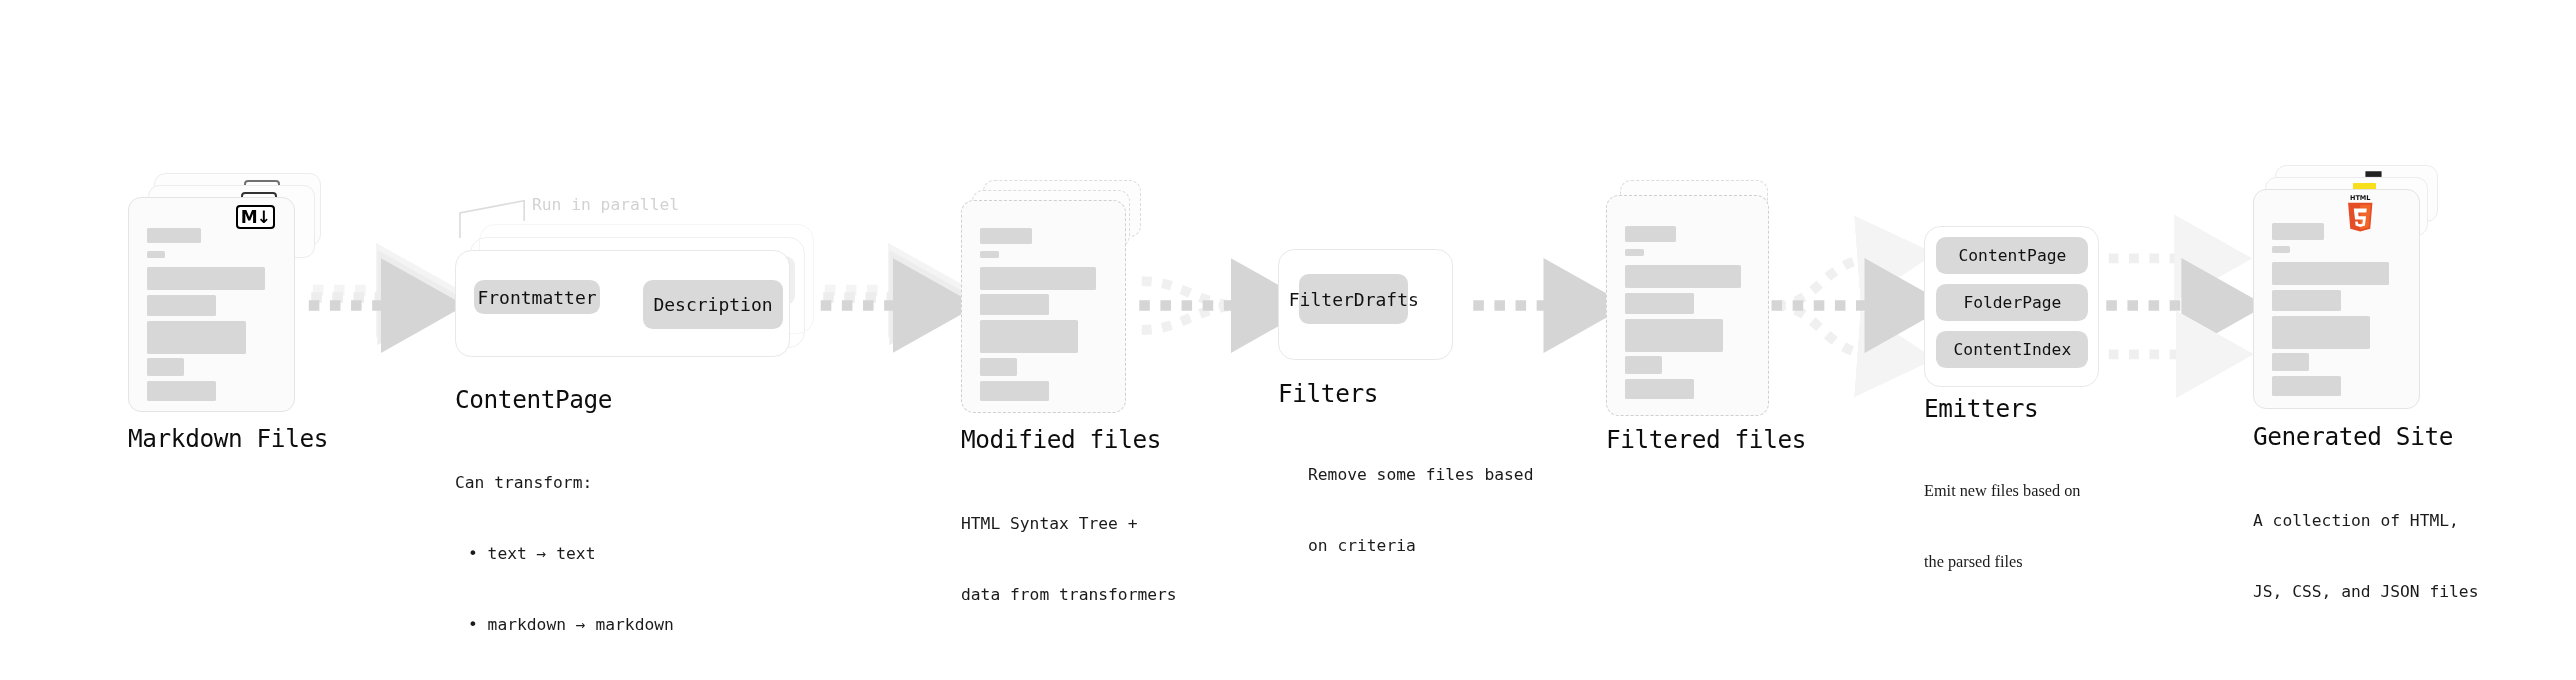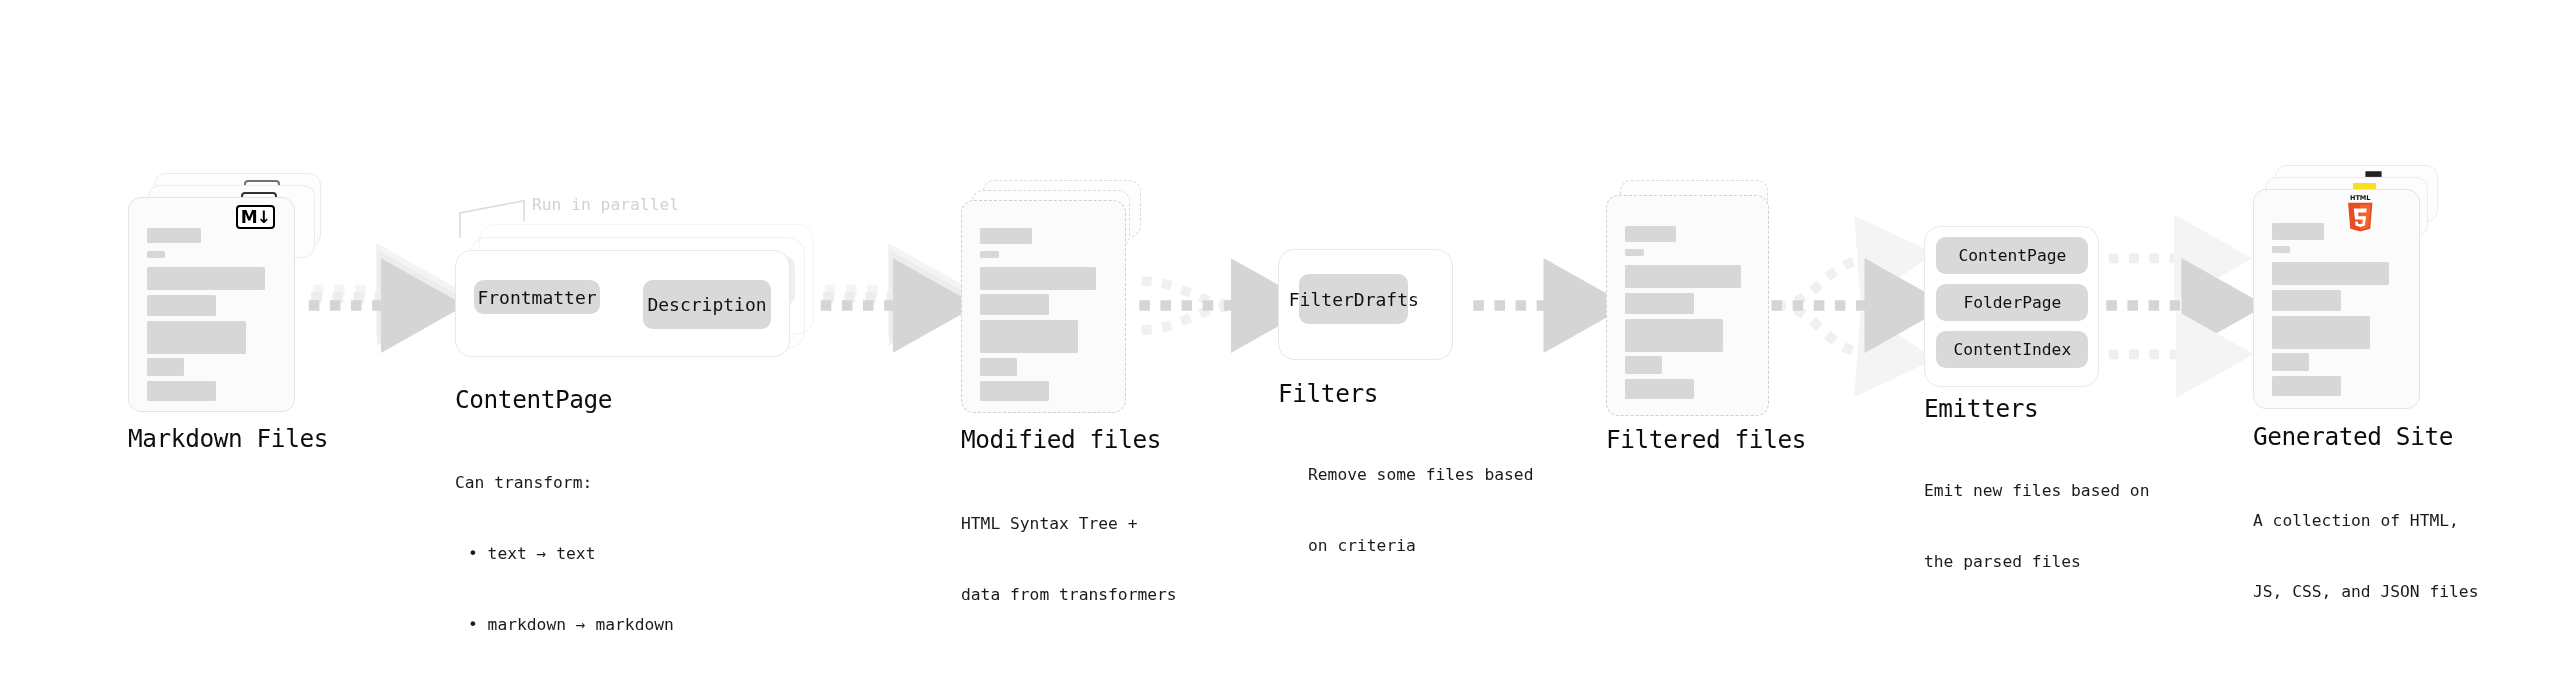--- a/index.html
+++ b/index.html
@@ -162,21 +162,21 @@
     <div class="chip c3" style="left:197px;top:31px;width:118px;height:49px;"></div>
   </div>
 
   <div class="panel l2" style="left:470px;top:237px;width:335px;height:111px;">
     <div class="chip c2" style="left:39px;top:32.5px;width:120px;height:50px;"></div>
     <div class="chip c2" style="left:189px;top:32.5px;width:120px;height:50px;"></div>
   </div>
 
   <div class="panel l1" style="left:455px;top:250px;width:335px;height:107px;">
     <div class="chip c1" style="left:18px;top:29px;width:126px;height:34px;">Frontmatter</div>
-    <div class="chip c1" style="left:187px;top:29px;width:128px;height:49px;">Description</div>
+    <div class="chip c1" style="left:187px;top:29px;width:140px;height:49px;">Description</div>
   </div>
 
   <div class="stage-title" style="left:455px;top:388px;">ContentPage</div>
 
   <div class="stage-sub" style="left:455px;top:424px;">
     <div>Can transform:</div>
     <div style="padding-left:13px;">• text → text</div>
     <div style="padding-left:13px;">• markdown → markdown</div>
     
   </div>
@@ -224,21 +224,21 @@
 
   <div class="stage-title" style="left:1606px;top:428px;">Filtered files</div>
 
   <div class="panel l1" style="left:1924px;top:226px;width:175px;height:161px;">
     <div class="chip c1" style="left:11.4px;top:9.8px;width:152px;height:37px;font-size:16.3px;">ContentPage</div>
     <div class="chip c1" style="left:11.4px;top:57px;width:152px;height:37px;font-size:16.3px;">FolderPage</div>
     <div class="chip c1" style="left:11.4px;top:104px;width:152px;height:37px;font-size:16.3px;">ContentIndex</div>
   </div>
 
   <div class="stage-title" style="left:1924px;top:397px;">Emitters</div>
-  <div class="stage-sub" style="left:1924px;top:432px;">
+  <div class="stage-sub" style="left:1924px;top:432px;font-family:Liberation Serif, serif;">
     <div>Emit new files based on</div>
     <div>the parsed files</div>
   </div>
 
   <div class="doccard ghost" style="left:2275px;top:165px;width:163px;height:57px;border-radius:11.4px;"></div>
   <div class="cssmark" style="left:2363px;top:170px;width:21px;height:12.2px;">
     <svg viewBox="0 0 26 15" width="21" height="12.2">
       <rect x="3" y="1.5" width="20" height="7" fill="#222"></rect>
       <rect x="2" y="10" width="22" height="3.5" fill="#264de4"></rect>
     </svg>

